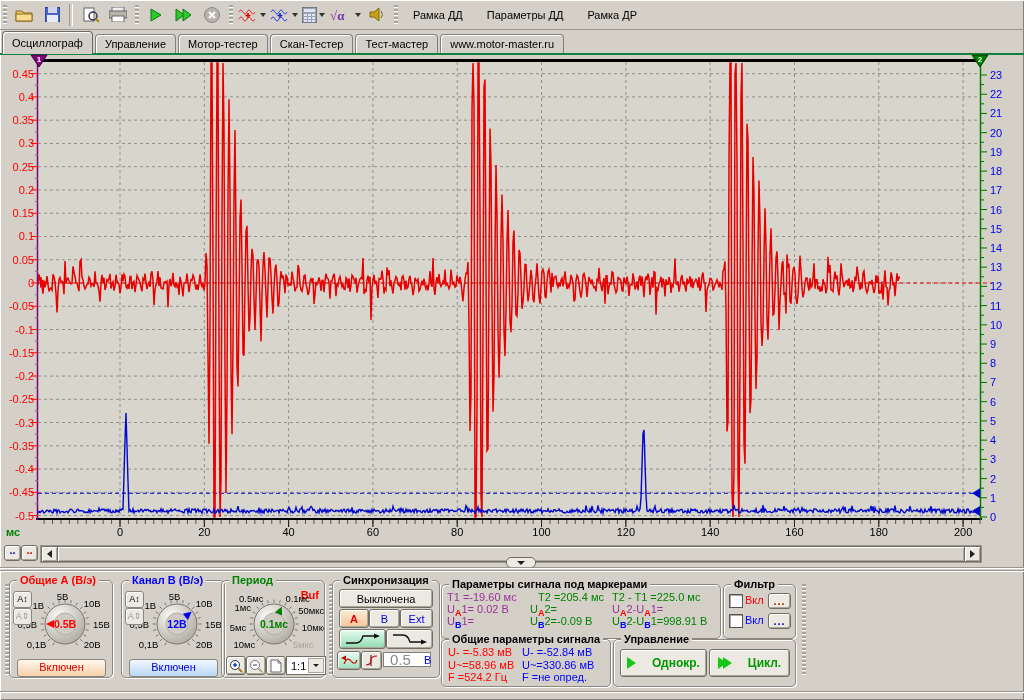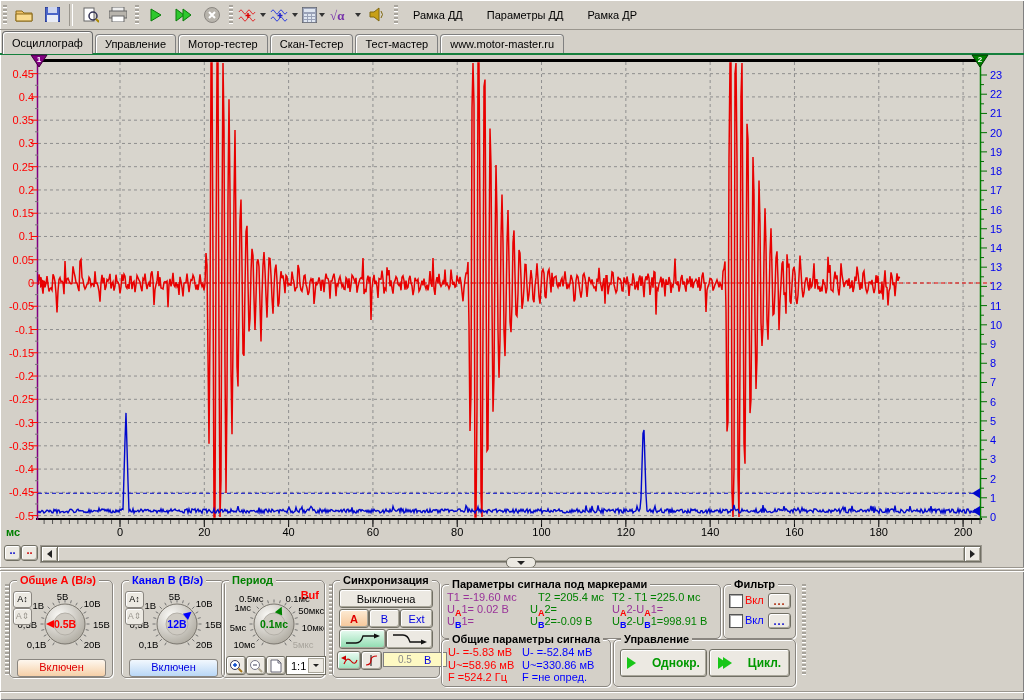--- a/index.html
+++ b/index.html
@@ -55,22 +55,22 @@
   .chk{position:absolute;width:12px;height:12px;background:#fff;border:1px solid #555;box-shadow:inset 1px 1px 0 #aaa;}
   .dots{font-weight:bold;letter-spacing:1px;line-height:6px;}
   .cell{position:absolute;white-space:nowrap;font-size:11px;}
   .cell sub{font-size:9px;font-weight:bold;}
   .gpcol{position:absolute;line-height:12.5px;font-size:11px;white-space:nowrap;}
   .ctlbtn{position:absolute;top:9px;height:26px;background:#ece9e2;border:1px solid #716f64;border-radius:3px;
           box-shadow:inset 1px 1px 0 #fff, inset -1px -1px 0 #a9a69a;display:flex;align-items:center;justify-content:center;
           color:#009900;font-weight:bold;font-size:12px;gap:16px;}
   .ptri{width:0;height:0;border-top:6px solid transparent;border-bottom:6px solid transparent;border-left:9px solid #18c618;}
   #strip{position:absolute;left:0;top:691px;width:1024px;height:9px;border-top:1px solid #9a968e;box-shadow:inset 0 1px 0 #fff;}
-  input.lvl{position:absolute;width:34px;height:13px;border:1px solid #808080;background:#fef9c3;color:#8a8a8a;font-size:10px;
-            font-family:"Liberation Sans",sans-serif;padding:0 14px;}
+  input.lvl{position:absolute;width:34px;height:13px;border:1px solid #808080;background:#ffffff;color:#8a8a8a;font-size:15px;
+            font-family:"Liberation Sans",sans-serif;padding:0 6px;}
 </style>
 </head>
 <body>
 
 <div id="win">
 
   <div id="toolbar">
     <div class="handle"></div>
     <div class="tbtn">
         <svg width="18" height="14">

